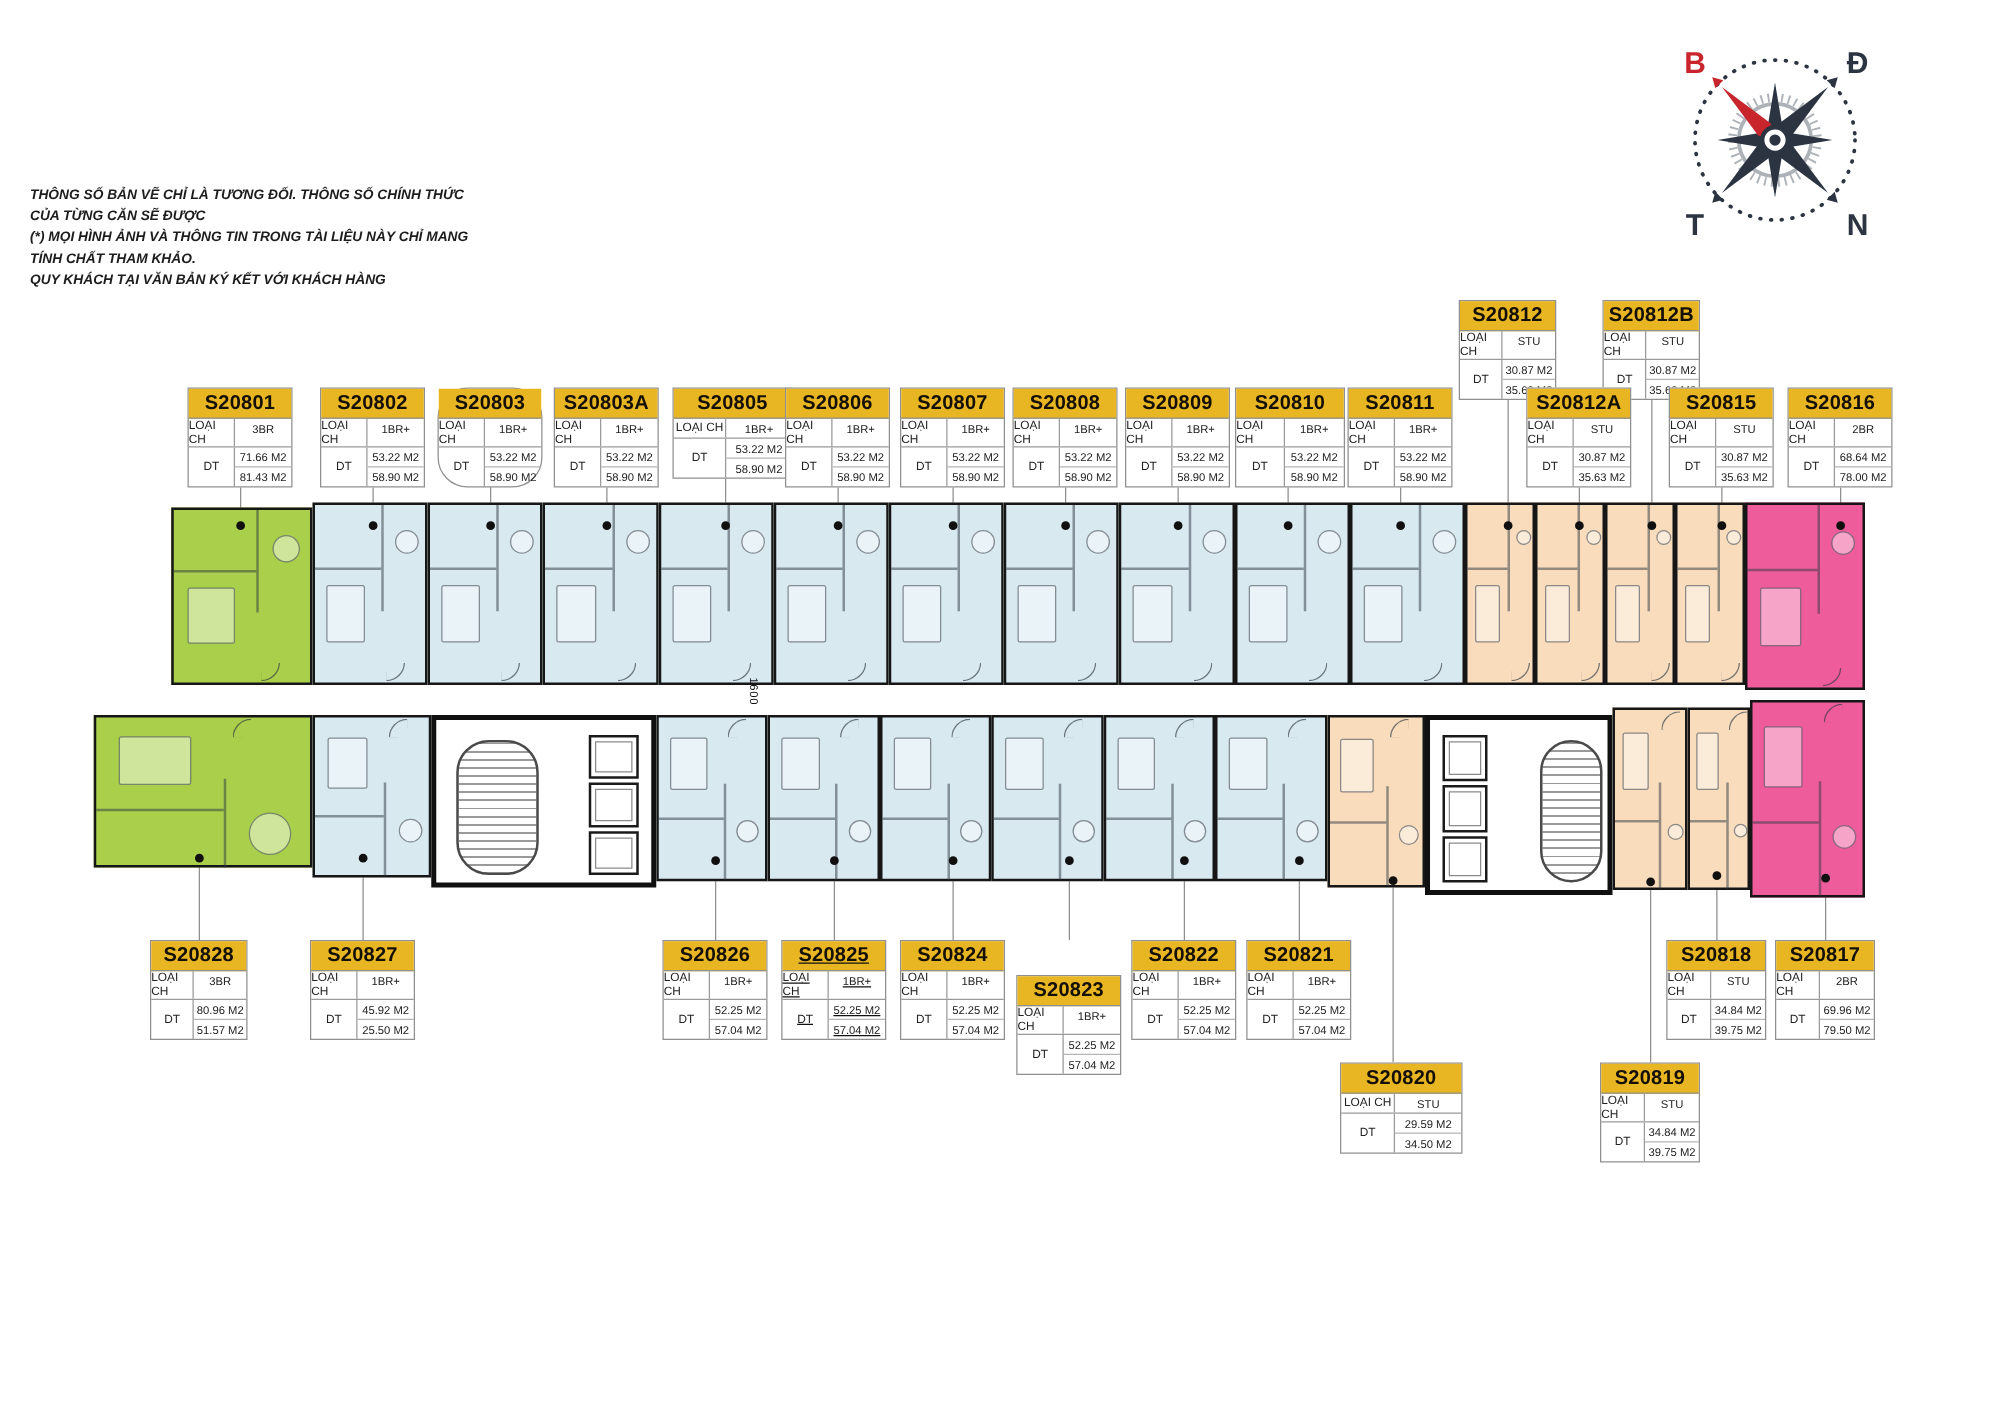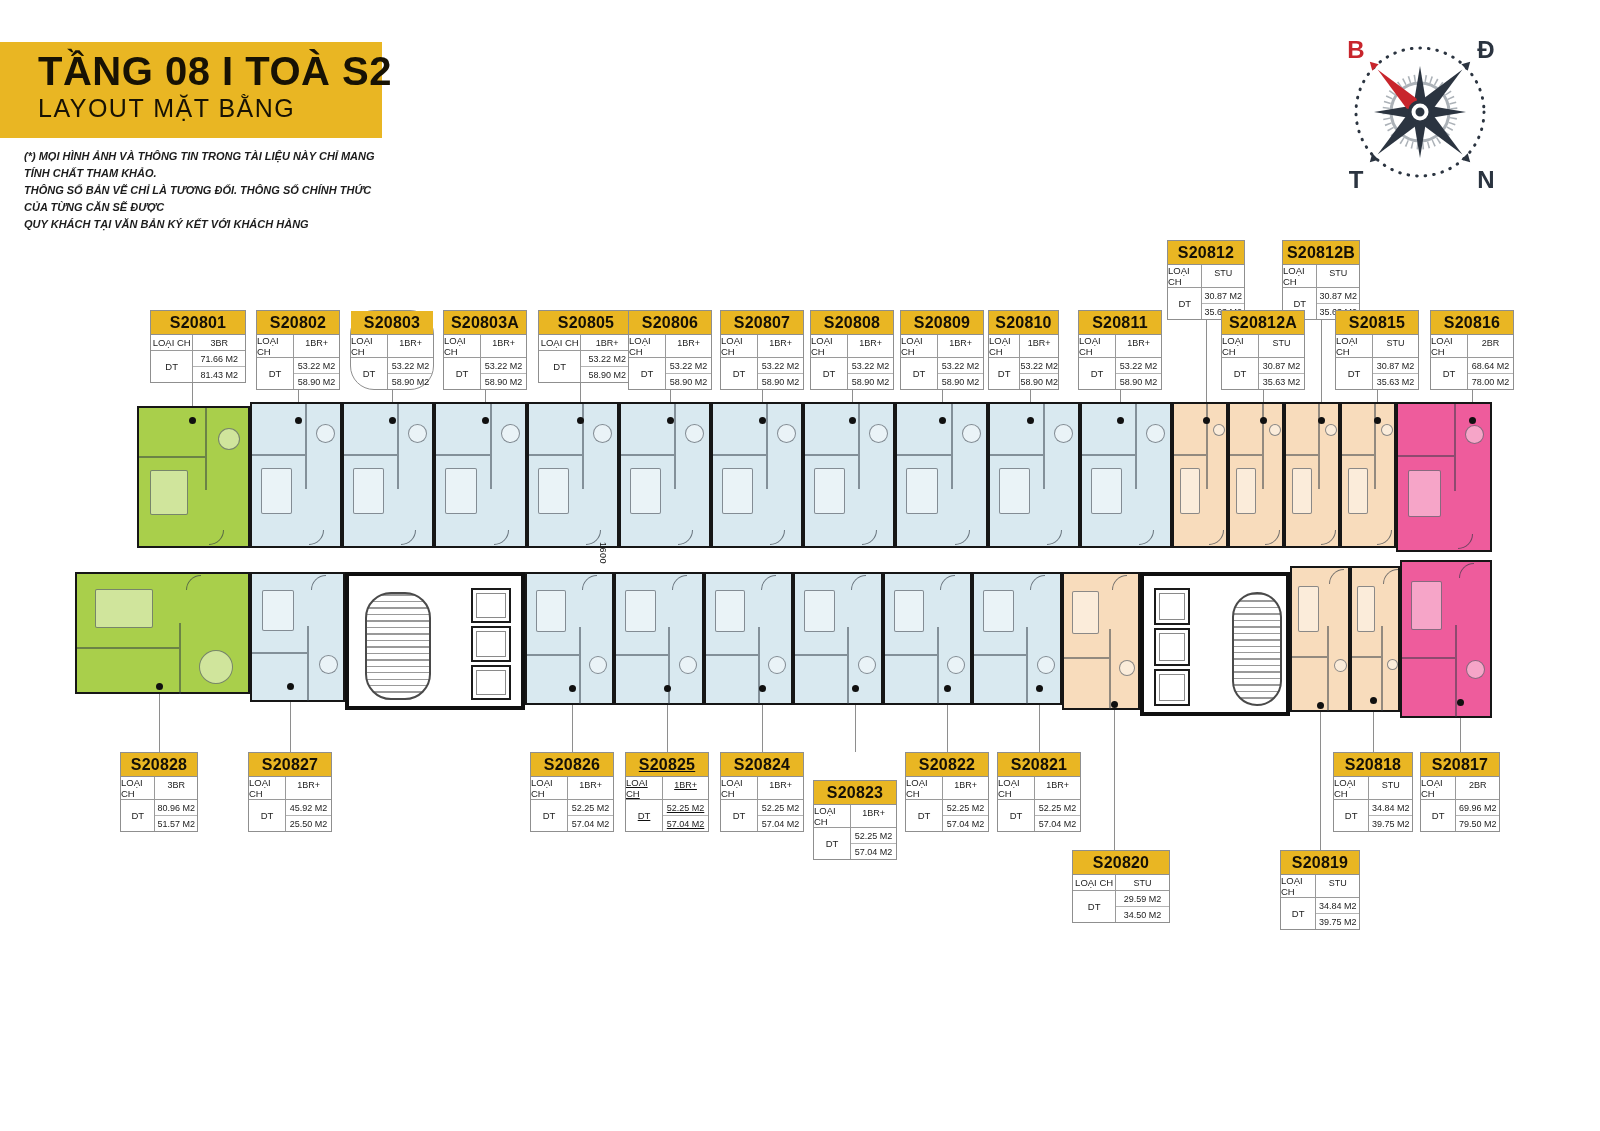--- a/index.html
+++ b/index.html
@@ -48,27 +48,23 @@
   .liftcol{position:absolute;display:flex;flex-direction:column;gap:3px;}
   .lift{flex:1;border:2px solid #1a1a1a;background:#fff;position:relative;}
   .lift:after{content:"";position:absolute;inset:3px;border:1px solid #8a8a8a;}
   .dim{position:absolute;font-size:9px;color:#111;transform:rotate(90deg);z-index:4;letter-spacing:.5px;}
 </style>
 </head>
 <body>
 
 <div class="canvas">
 
-  <div class="title-block">
-    <div class="title">TẦNG 08 I TOÀ S2</div>
-    <div class="subtitle">LAYOUT MẶT BẰNG</div>
-  </div>
   <div class="disclaimer">
+    <div>THÔNG SỐ BẢN VẼ CHỈ LÀ TƯƠNG ĐỐI. THÔNG SỐ CHÍNH THỨC CỦA TỪNG CĂN SẼ ĐƯỢC</div>
     <div>(*) MỌI HÌNH ẢNH VÀ THÔNG TIN TRONG TÀI LIỆU NÀY CHỈ MANG TÍNH CHẤT THAM KHẢO.</div>
-    <div>THÔNG SỐ BẢN VẼ CHỈ LÀ TƯƠNG ĐỐI. THÔNG SỐ CHÍNH THỨC CỦA TỪNG CĂN SẼ ĐƯỢC</div>
     <div>QUY KHÁCH TẠI VĂN BẢN KÝ KẾT VỚI KHÁCH HÀNG</div>
   </div>
 
   <div class="compass">
     <svg width="180" height="180" viewBox="-90 -90 180 180">
       <circle r="64" fill="none" stroke="#2B3440" stroke-width="3" stroke-dasharray="0.6 8" stroke-linecap="round"></circle>
       <circle r="29" fill="none" stroke="#ACB2B8" stroke-width="3"></circle>
       <circle r="34" fill="none" stroke="#ACB2B8" stroke-width="7" stroke-dasharray="1.5 4"></circle>
       <g fill="#2B3440">
         <polygon points="0,-46 6,-10 0,0 -6,-10"></polygon>
@@ -338,21 +334,21 @@
         <div class="uc-row">
           <div class="uc-key">DT</div>
           <div class="uc-areas">
             <span>30.87 M2</span>
             <span>35.63 M2</span>
           </div>
         </div>
       </div>
       <div class="leader" style="left: 192px; top: 378px; width: 1px; height: 42px; position: absolute;"></div>
       <div class="dot" style="left: 189px; top: 417px; position: absolute;"></div>
-      <div class="unit-card" style="left: 150px; top: 310px; width: 96px; position: absolute;">
+      <div class="unit-card" style="left: 150px; top: 310px; width: 84px; position: absolute;">
         <div class="uc-head">S20801</div>
         <div class="uc-row">
           <div class="uc-key">LOẠI CH</div>
           <div class="uc-type">3BR</div>
         </div>
         <div class="uc-row">
           <div class="uc-key">DT</div>
           <div class="uc-areas">
             <span>71.66 M2</span>
             <span>81.43 M2</span>
@@ -482,21 +478,21 @@
         <div class="uc-row">
           <div class="uc-key">DT</div>
           <div class="uc-areas">
             <span>53.22 M2</span>
             <span>58.90 M2</span>
           </div>
         </div>
       </div>
       <div class="leader" style="left: 1030px; top: 378px; width: 1px; height: 42px; position: absolute;"></div>
       <div class="dot" style="left: 1027px; top: 417px; position: absolute;"></div>
-      <div class="unit-card" style="left: 988px; top: 310px; width: 71px; position: absolute;">
+      <div class="unit-card" style="left: 988px; top: 310px; width: 88px; position: absolute;">
         <div class="uc-head">S20810</div>
         <div class="uc-row">
           <div class="uc-key">LOẠI CH</div>
           <div class="uc-type">1BR+</div>
         </div>
         <div class="uc-row">
           <div class="uc-key">DT</div>
           <div class="uc-areas">
             <span>53.22 M2</span>
             <span>58.90 M2</span>

